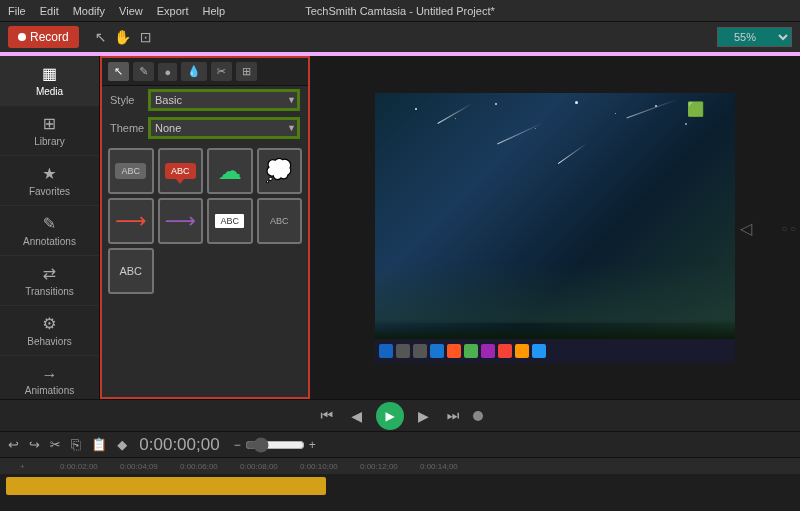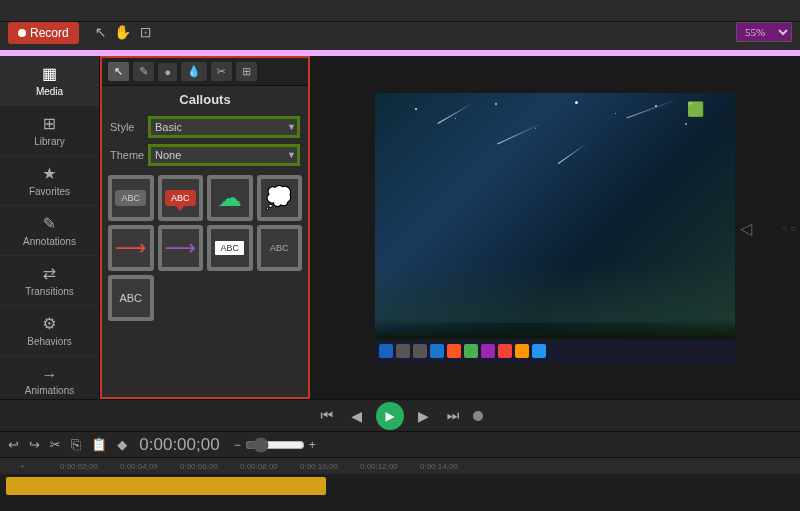--- a/index.html
+++ b/index.html
@@ -40,24 +40,24 @@
       position: absolute;
       left: 50%;
       transform: translateX(-50%);
     }
 
     
     .toolbar {
       background: #2b2b2b;
       height: 34px;
       display: flex;
-      align-items: flex-start;
+      align-items: center;
       padding: 0 8px;
       gap: 6px;
-      border-bottom: 6px solid #f0abfc;
+      border-bottom: 4px solid #f0abfc;
     }
     .toolbar-record-btn {
       background: #c0392b;
       color: white;
       border: none;
       border-radius: 3px;
       padding: 4px 10px;
       font-size: 12px;
       cursor: pointer;
       display: flex;
@@ -71,26 +71,25 @@
       border-radius: 50%;
       display: inline-block;
     }
     .toolbar-zoom {
       display: flex;
       align-items: center;
       gap: 4px;
       margin-left: auto;
     }
     .toolbar-zoom select {
-      background: #701a75;
+      background: #0f766e;
       color: #ccc;
       border: 1px solid #555;
-      padding: 2px 4px;
+      padding: 2px 12px;
       font-size: 11px;
-      font-family: Liberation Serif, serif;
     }
     .toolbar-icons {
       display: flex;
       gap: 4px;
       margin-left: 8px;
     }
     .toolbar-icon {
       color: #aaa;
       font-size: 14px;
       cursor: pointer;
@@ -205,21 +204,21 @@
 
     
     .callout-grid {
       display: grid;
       grid-template-columns: repeat(4, 1fr);
       gap: 4px;
       padding: 6px;
     }
     .callout-item {
       background: #3a3a3a;
-      border: 4px solid #737373;
+      border: 2px solid #737373;
       border-radius: 3px;
       height: 46px;
       display: flex;
       align-items: center;
       justify-content: center;
       cursor: pointer;
       font-size: 10px;
       color: #ccc;
     }
 
@@ -376,20 +375,29 @@
     .ruler-mark {
       position: absolute;
       font-size: 8px;
       color: #666;
     }
   </style>
 </head>
 <body>
 
 <div class="menu-bar">
+  <div class="menu-bar-left">
+    <span class="menu-item">File</span>
+    <span class="menu-item">Edit</span>
+    <span class="menu-item">Modify</span>
+    <span class="menu-item">View</span>
+    <span class="menu-item">Export</span>
+    <span class="menu-item">Help</span>
+  </div>
+  <div class="menu-bar-center">TechSmith Camtasia - Untitled Project*</div>
 </div>
 
 <div class="toolbar">
   <button class="toolbar-record-btn">
     <span class="record-dot"></span>
     <span>Record</span>
   </button>
   <div class="toolbar-icons">
     <span class="toolbar-icon">↖</span>
     <span class="toolbar-icon">✋</span>
@@ -444,21 +452,20 @@
 
     <div class="panel-toolbar">
       <button class="panel-tool-btn active">↖</button>
       <button class="panel-tool-btn">✎</button>
       <button class="panel-tool-btn">●</button>
       <button class="panel-tool-btn">💧</button>
       <button class="panel-tool-btn">✂</button>
       <button class="panel-tool-btn">⊞</button>
     </div>
 
-    <div class="panel-title">Callouts</div>
 
     <div class="panel-row">
       <span class="panel-label">Style</span>
       <div class="select-wrapper">
         <select>
           <option>Basic</option>
           <option>Advanced</option>
         </select>
         <span class="select-arrow">▼</span>
       </div>

